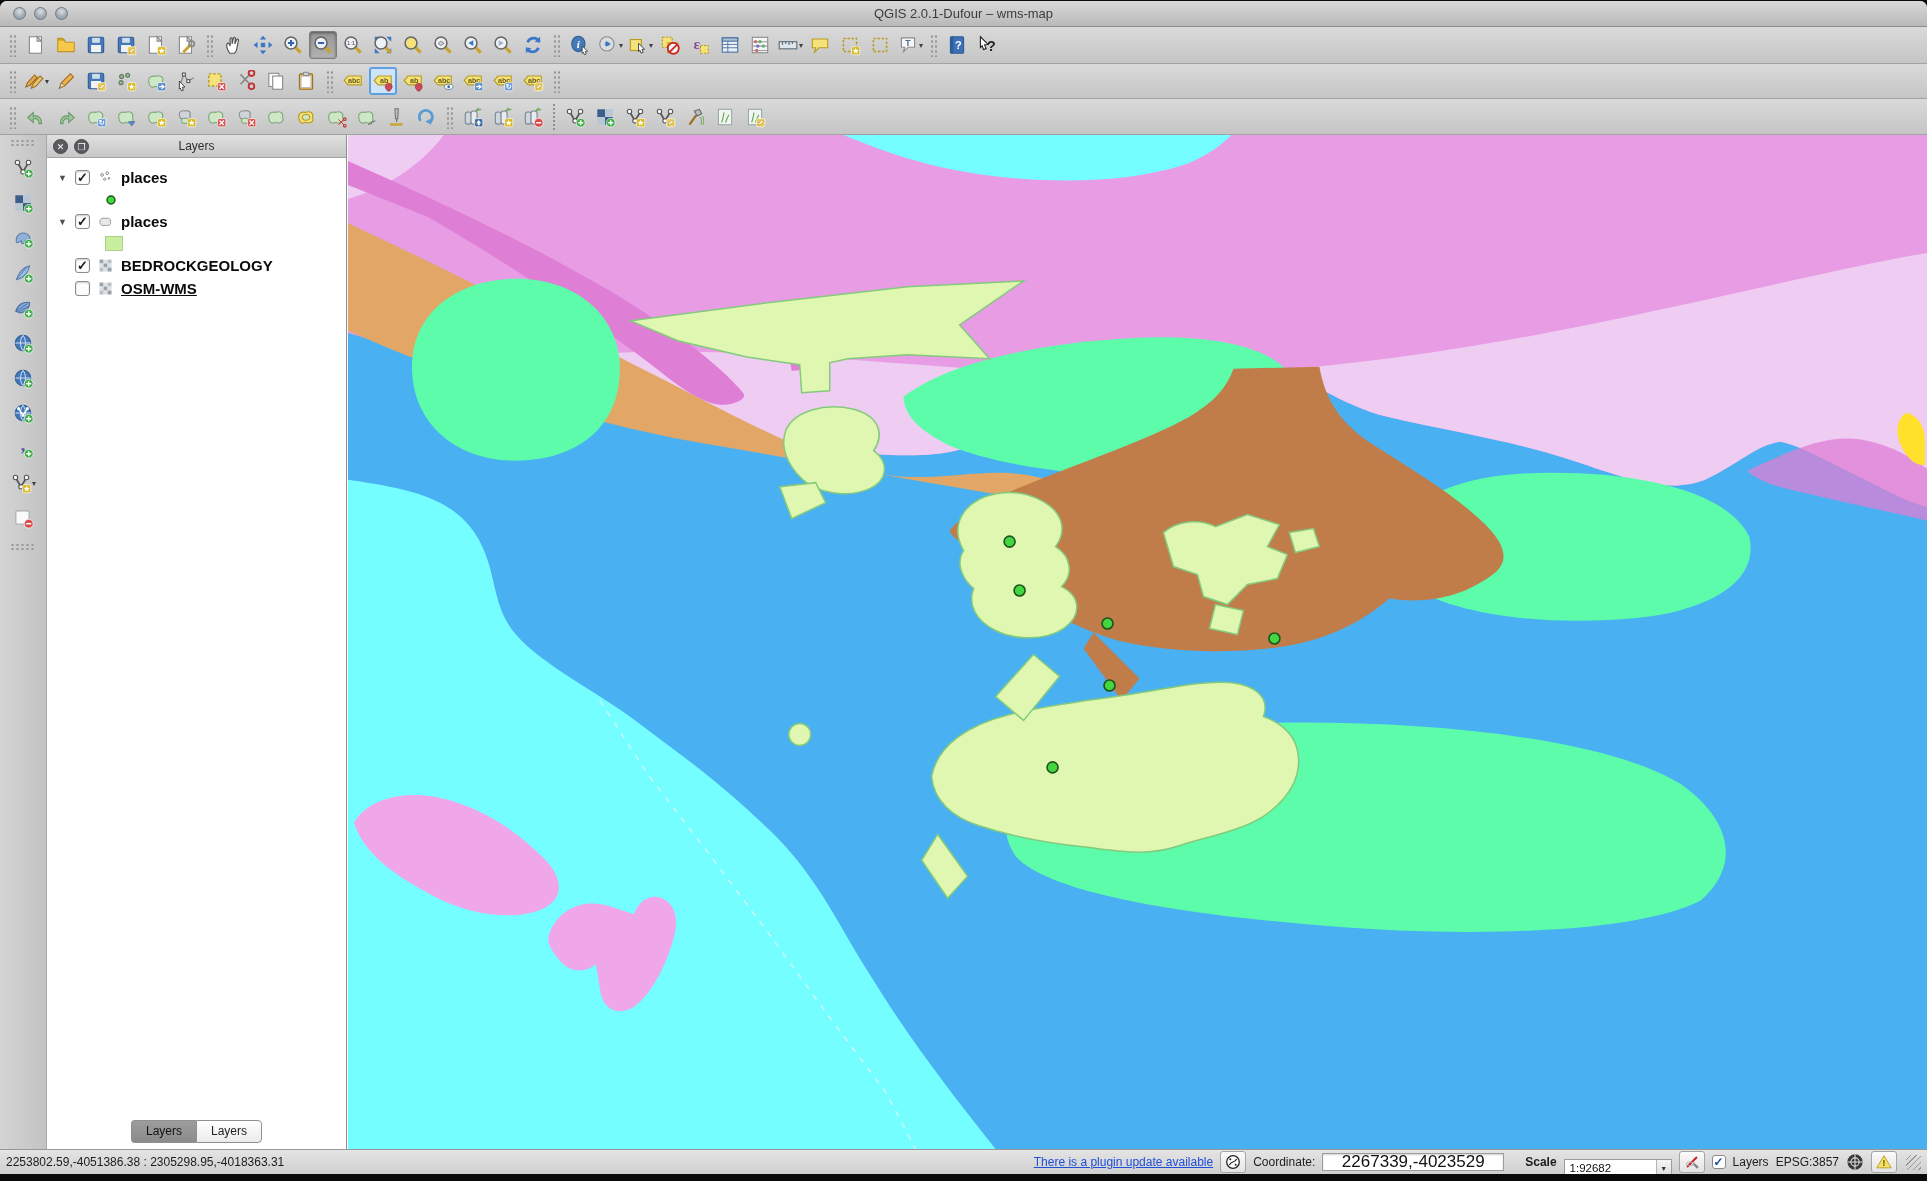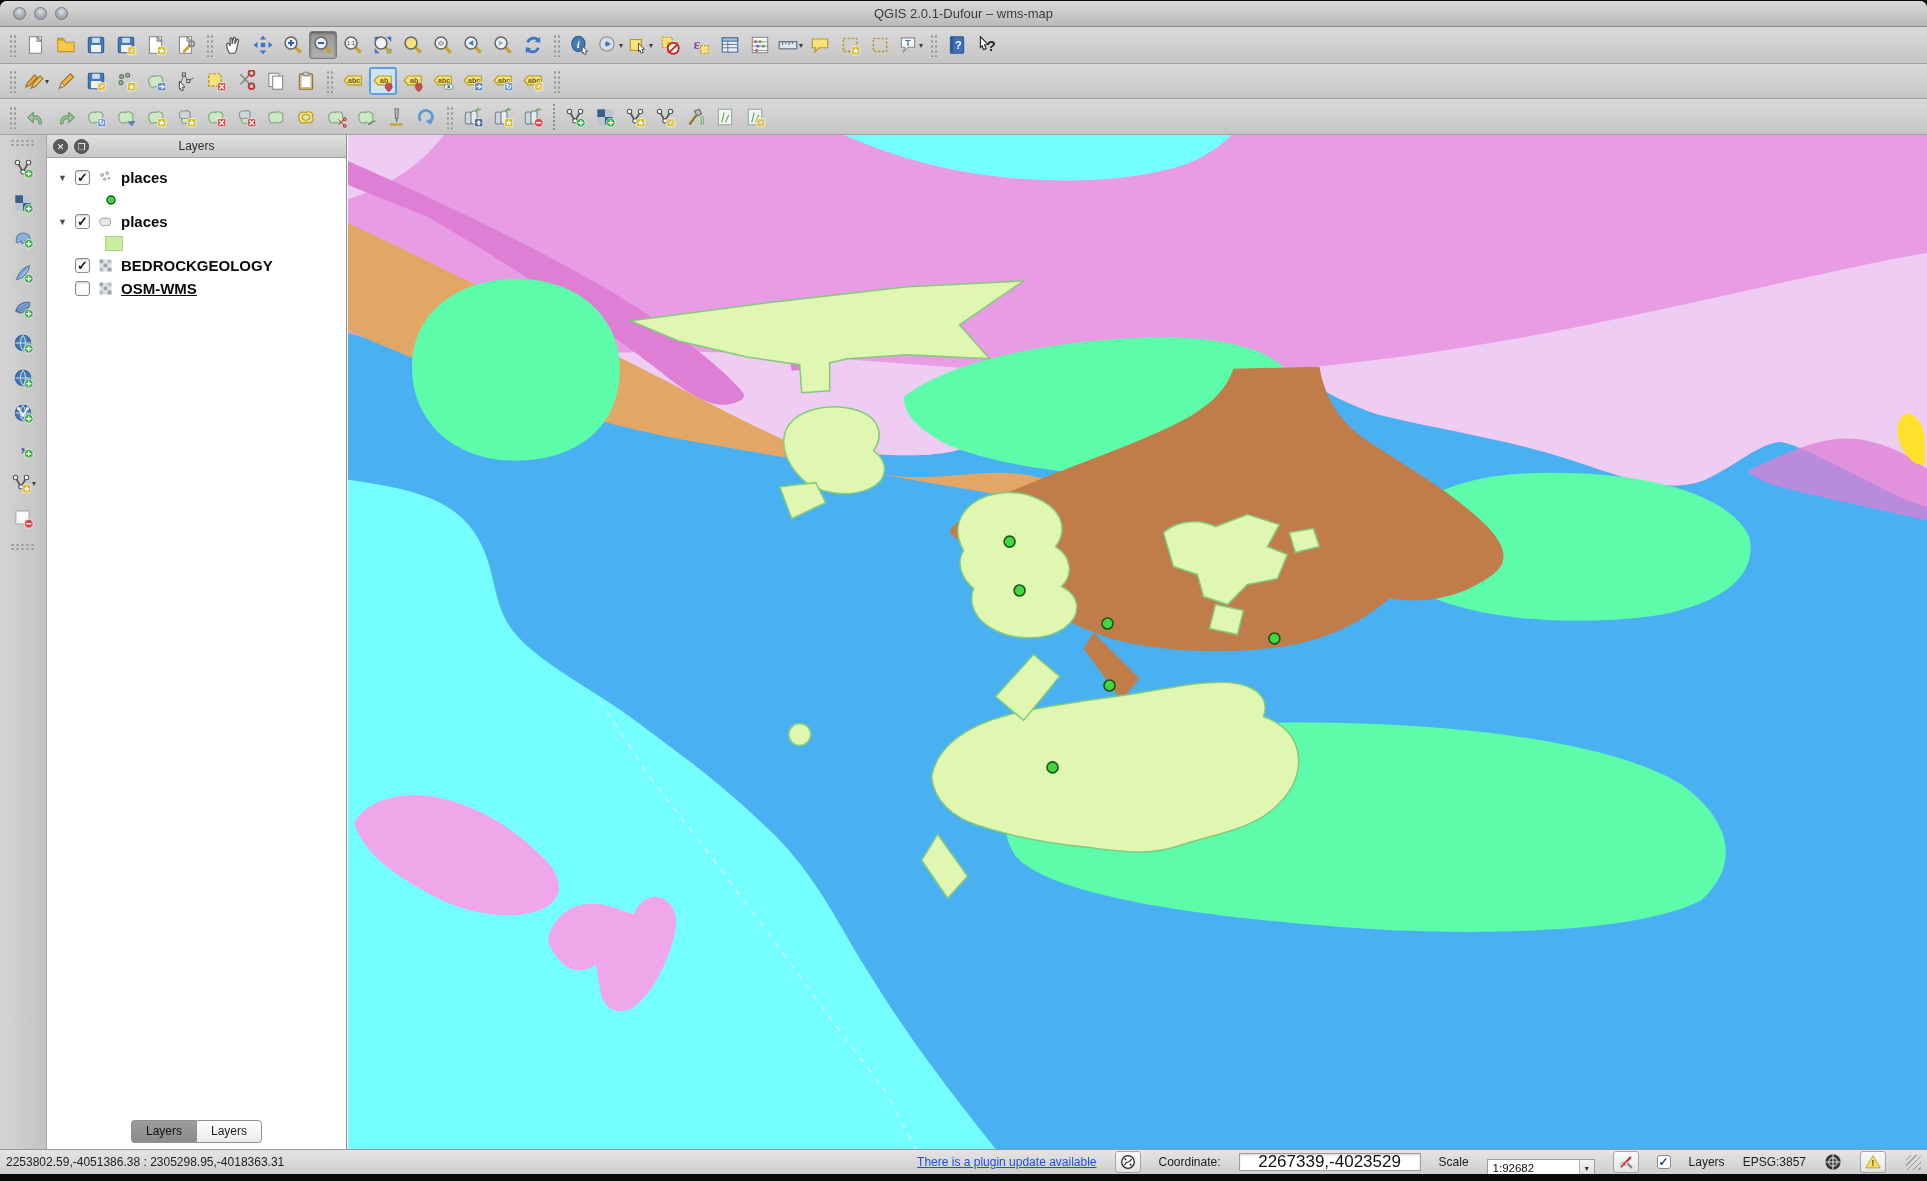--- a/index.html
+++ b/index.html
@@ -73,21 +73,21 @@
                 border-radius:4px 0 0 4px; border-right:none; }
   .tab.inactive { border-radius:0 4px 4px 0; }
 
   
   .map { flex:1; position:relative; background:#49b1f1; border-left:1px solid #fafafa; }
   .map svg { position:absolute; inset:0; width:100%; height:100%; }
 
   
   .statusbar { height:25px; flex:0 0 25px; background:linear-gradient(#e4e4e4,#cfcfcf);
                border-top:1px solid #979797; display:flex; align-items:center;
-               font-size:12px; color:#1d1d1d; padding:0 6px; gap:18px; }
+               font-size:12px; color:#1d1d1d; padding:0 6px; gap:7px; }
   .extent { white-space:nowrap; }
   .spacer { flex:1; }
   .plugin-link { color:#1f4fd8; text-decoration:underline; white-space:nowrap; }
   .sb-ico svg { width:18px; height:18px; display:block; }
   .sb-btn { border:1px solid #a5a5a5; border-radius:3px; background:linear-gradient(#fbfbfb,#e3e3e3);
             padding:1px 3px; display:flex; align-items:center; }
   .coord-input { width:182px; height:18px; border:1px solid #9d9d9d; background:#fff;
                  font-size:17px; text-align:center; color:#111; box-shadow:inset 0 1px 2px rgba(0,0,0,.18); }
   .scale-combo { width:108px; height:18px; border:1px solid #9d9d9d; background:#fff;
                  display:flex; align-items:center; font-size:11.5px; color:#111;margin-top:11px; }
@@ -975,21 +975,21 @@
     <span class="sb-ico sb-btn">
         <svg viewBox="0 0 20 20" xmlns="http://www.w3.org/2000/svg">
           <circle cx="10" cy="10" r="7" fill="#fff" stroke="#222" stroke-width="1.4"></circle>
           <path d="M6,13.5 C8,7.5 12,12.5 14,6.5" stroke="#222" fill="none" stroke-width="1.4"></path>
           <circle cx="7" cy="7" r="1.1" fill="#222"></circle>
           <circle cx="13" cy="13" r="1.1" fill="#222"></circle>
         </svg>
       </span>
     <span>Coordinate:</span>
     <input class="coord-input" value="2267339,-4023529" style="">
-    <span style="">Scale</span>
+    <span style="margin-left:14px;font-weight:bold;">Scale</span>
     <div class="scale-combo">
       <span class="val">1:92682</span>
       <span class="dd">▼</span>
     </div>
     <span class="sb-ico sb-btn">
         <svg viewBox="0 0 20 20" xmlns="http://www.w3.org/2000/svg">
           <path d="M4.5,15.5 L15.5,4.5" stroke="#cc2222" stroke-width="2.2"></path>
           <path d="M11.5,11.5 L16.5,16.5" stroke="#888" stroke-width="2.6"></path>
           <ellipse cx="8" cy="12" rx="4.5" ry="2" fill="none" stroke="#aaa"></ellipse>
         </svg>

